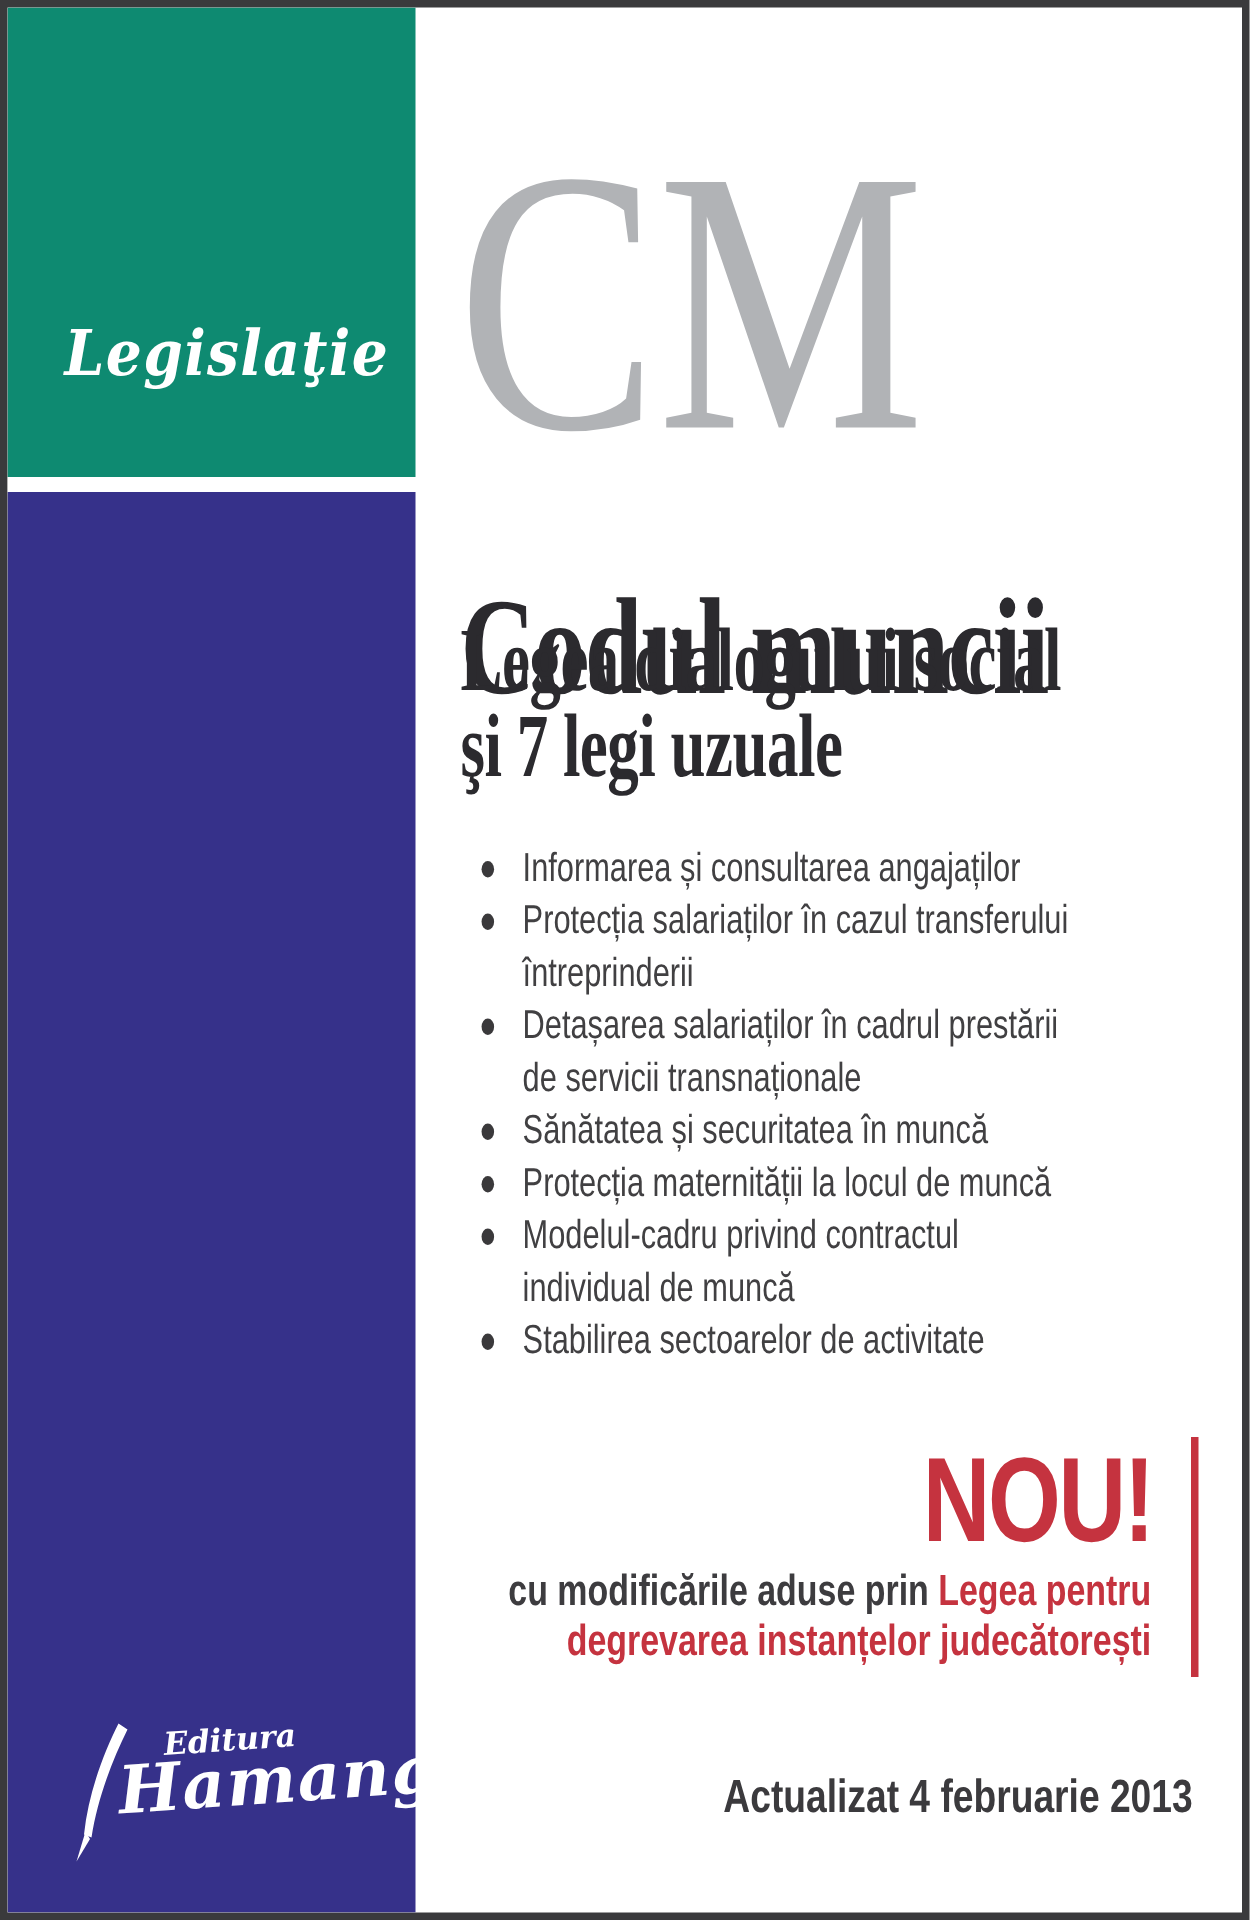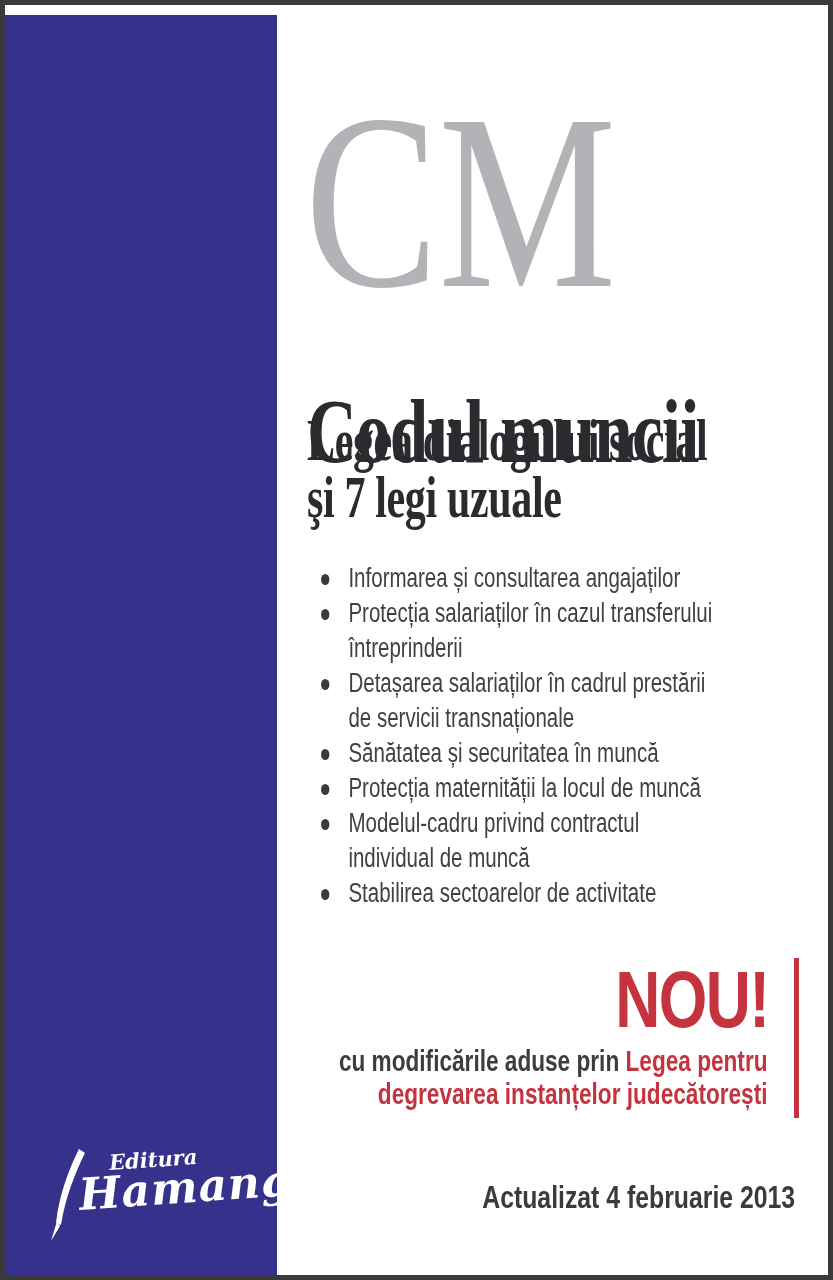--- a/index.html
+++ b/index.html
@@ -124,20 +124,23 @@
     transform:scaleX(.8);transform-origin:100% 0;
     white-space:nowrap;
   }
 </style>
 </head>
 <body>
 
 <div class="cover">
 
   <div class="sidebar">
+    <div class="sidebar-teal">
+      <div class="series-label">Legislaţie</div>
+    </div>
     <div class="sidebar-gap"></div>
     <div class="sidebar-navy"></div>
   </div>
 
   <div class="publisher">
     <span class="quill">
       <svg width="44" height="96" viewBox="0 0 44 96">
         <path d="M30 2 C20 22 10 48 7 76 L12 78 C16 52 26 26 36 6 Z" fill="#ffffff"></path>
         <path d="M8 74 L2 94 L11 79 Z" fill="#ffffff"></path>
       </svg>

